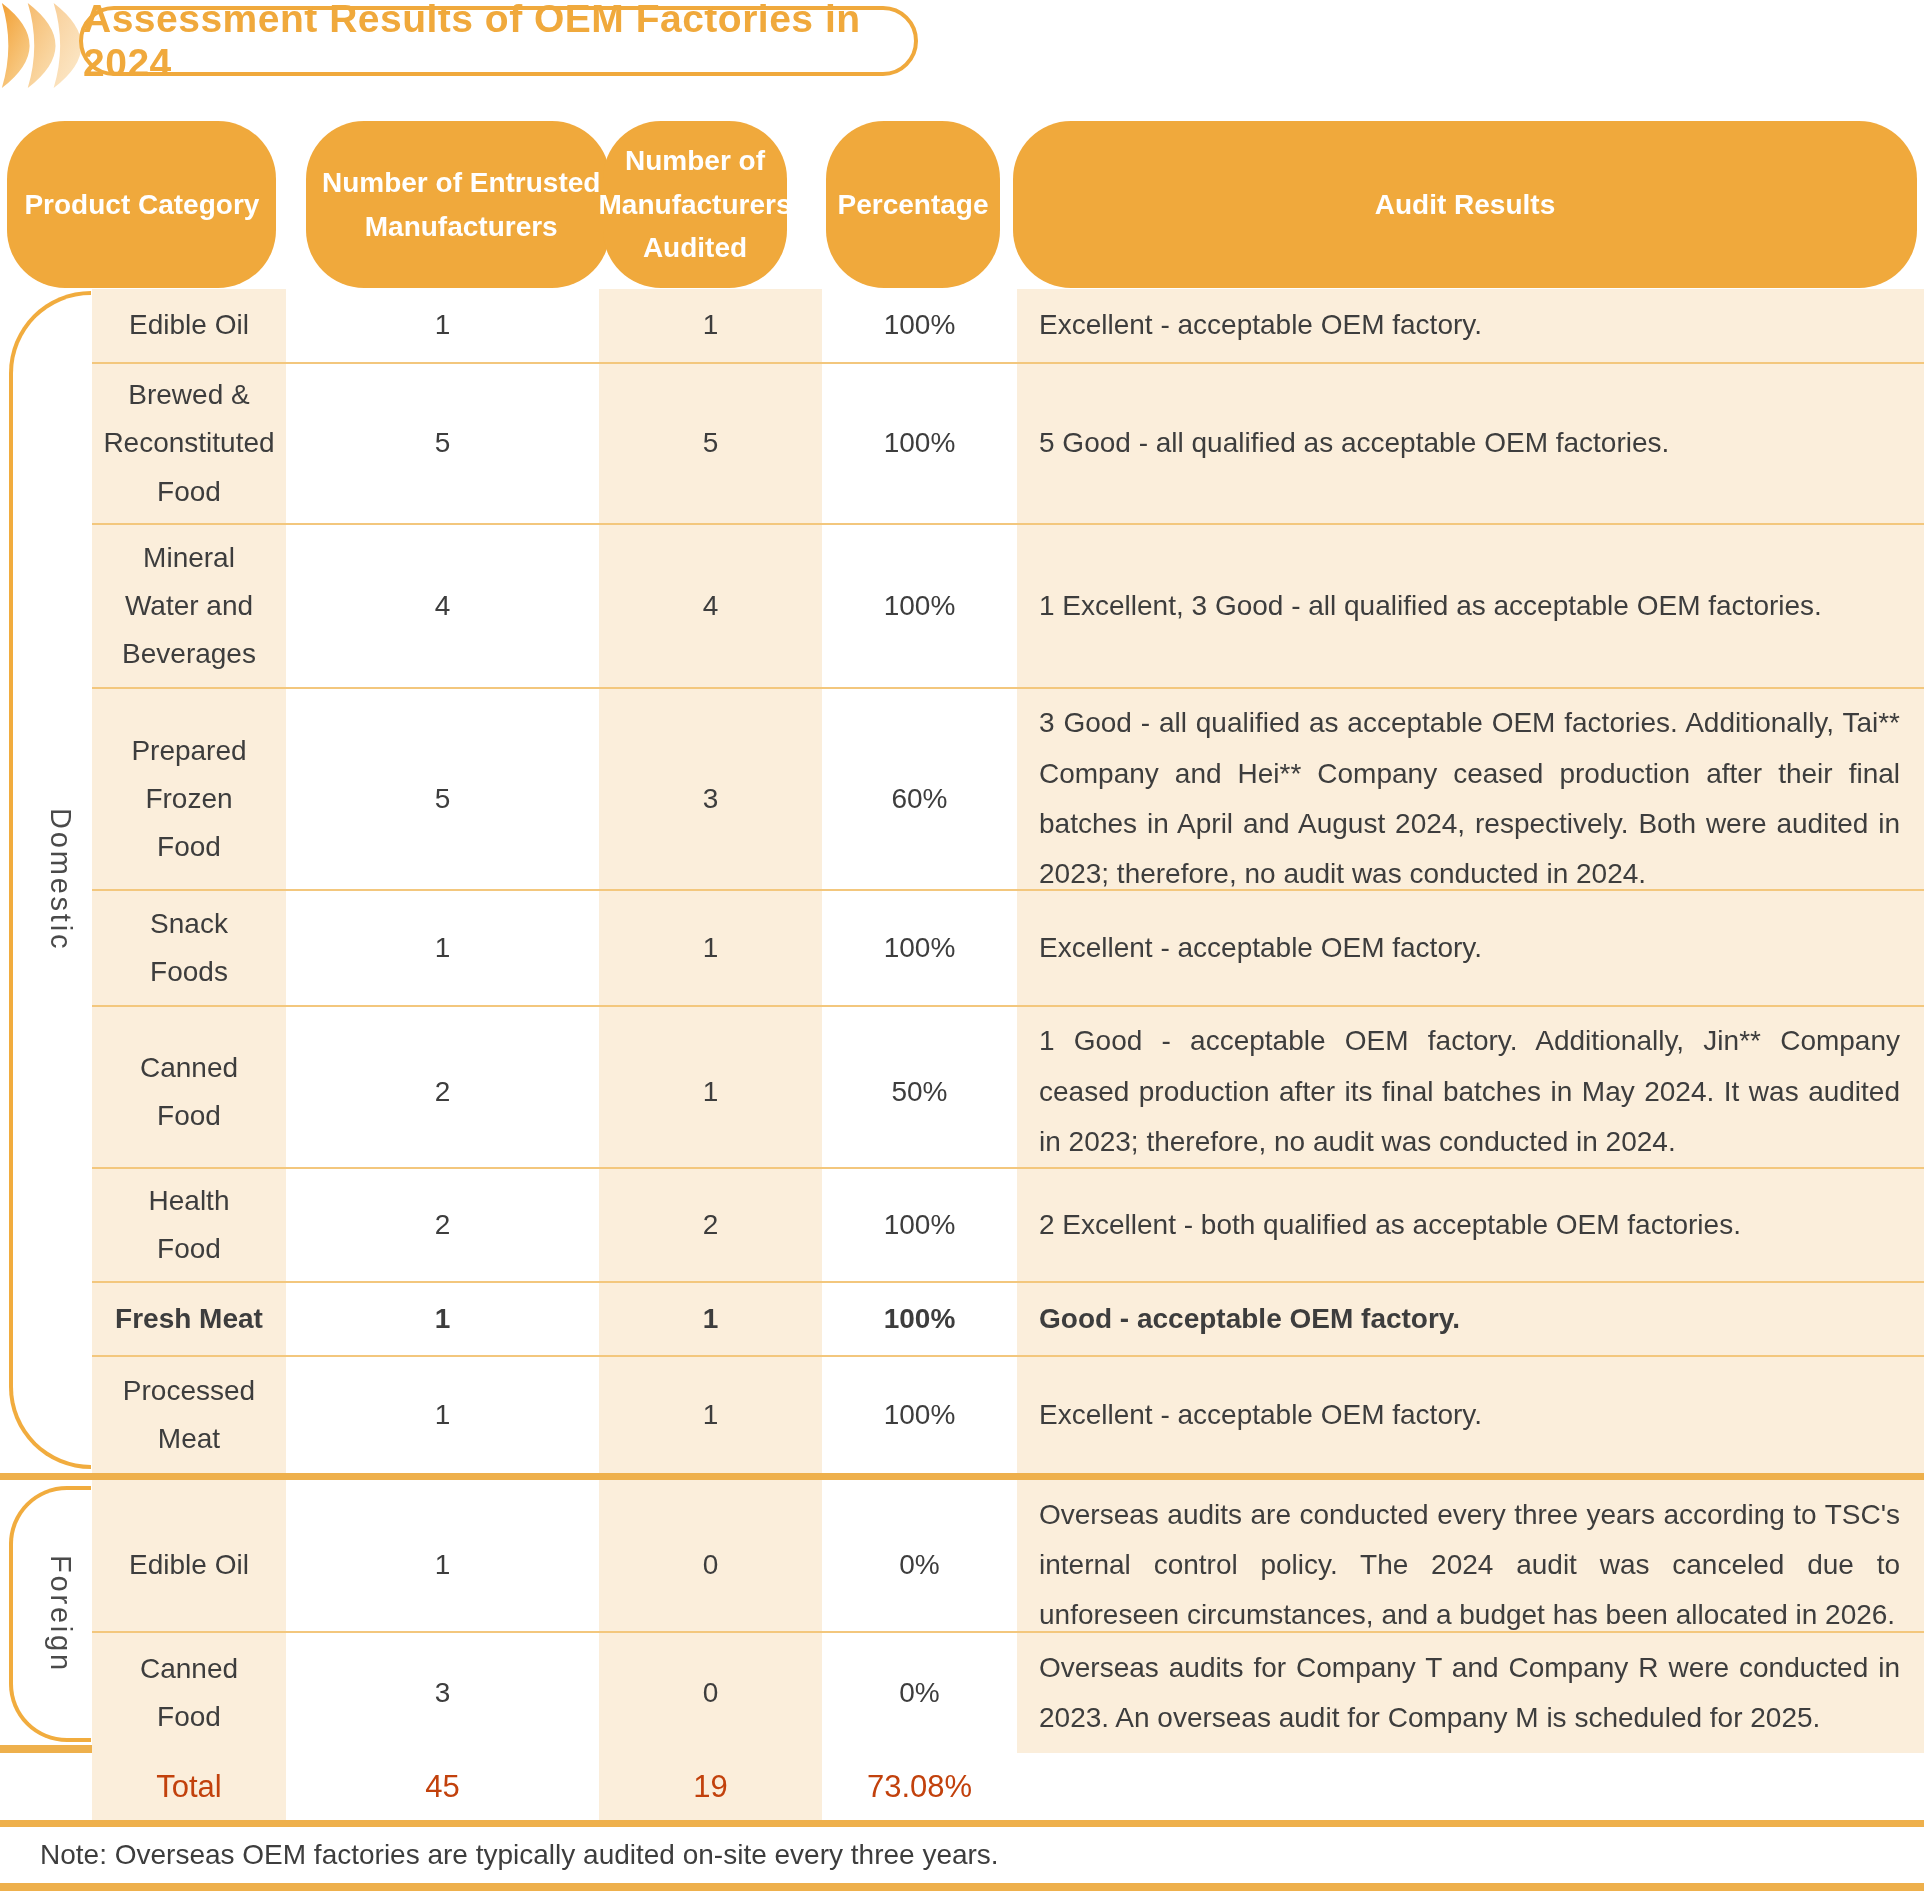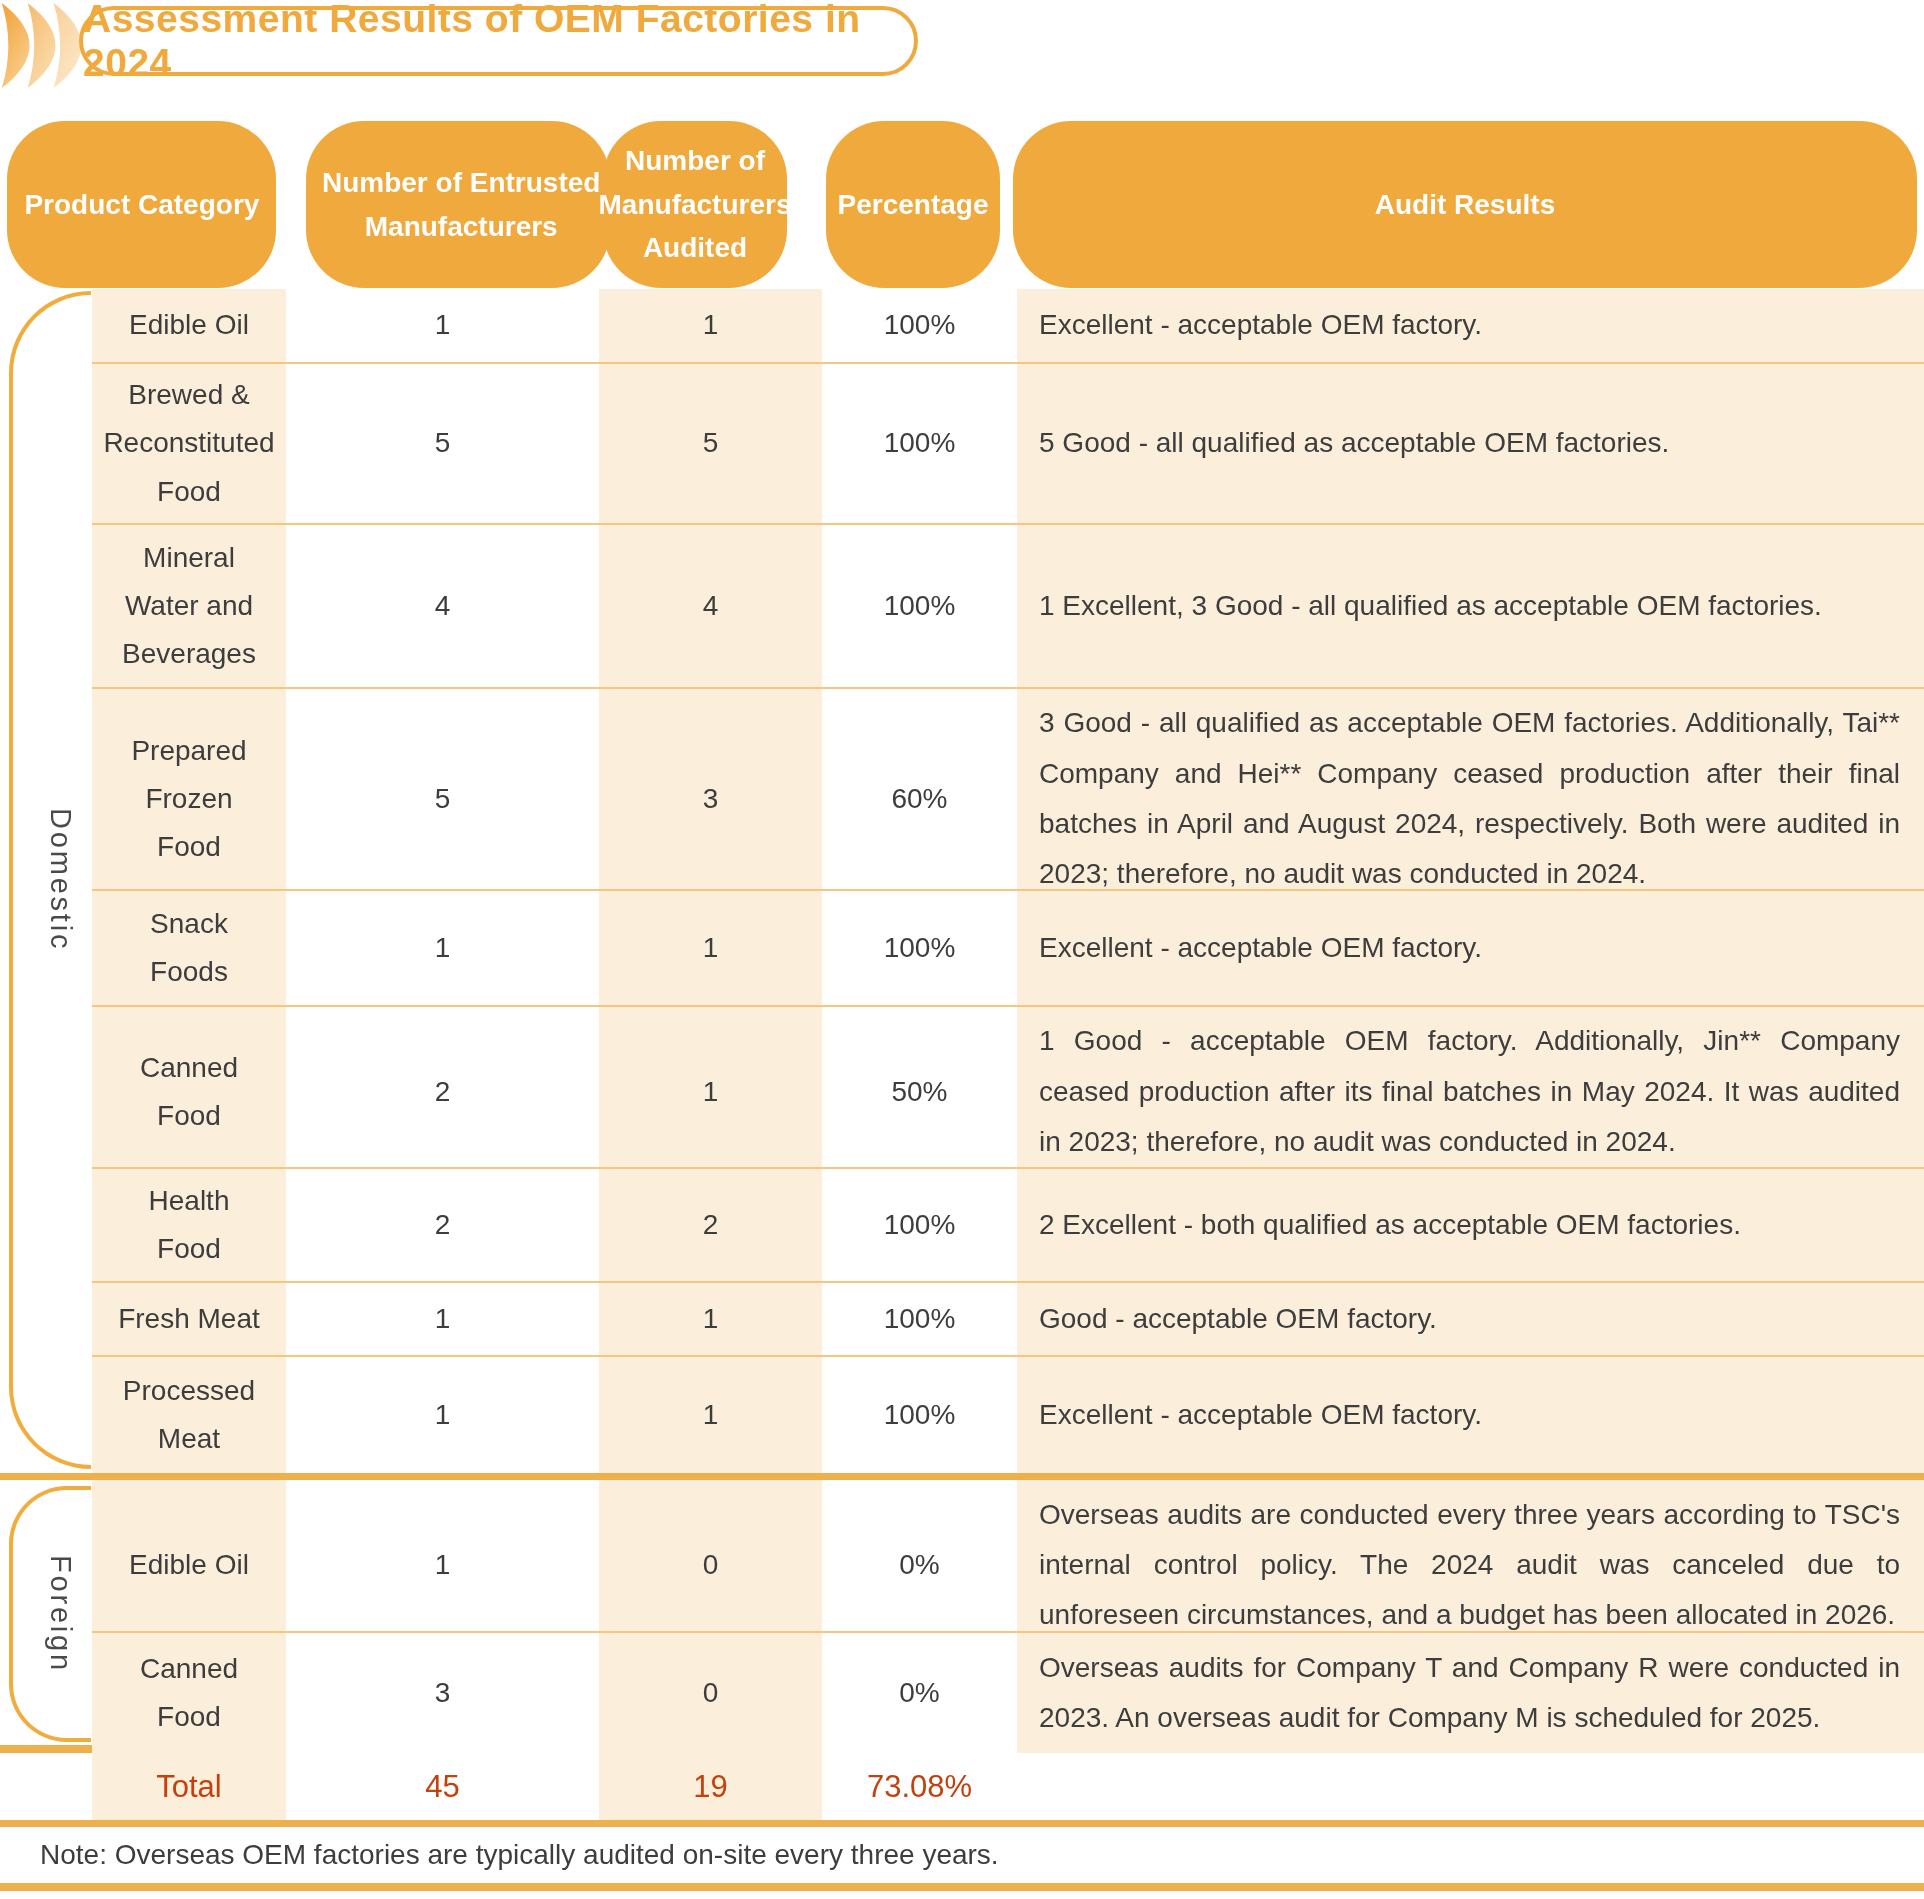--- a/index.html
+++ b/index.html
@@ -143,21 +143,21 @@
   </div>
         <div class="row" style="height: 114px;">
     <div class="cell c0"></div>
     <div class="cell c1">Health
 Food</div>
     <div class="cell c2">2</div>
     <div class="cell c3">2</div>
     <div class="cell c4">100%</div>
     <div class="cell c5">2 Excellent - both qualified as acceptable OEM factories.</div>
   </div>
-        <div class="row" style="height: 74px;">
+        <div class="row" style="height: 74px; font-weight: bold;">
     <div class="cell c0"></div>
     <div class="cell c1">Fresh Meat</div>
     <div class="cell c2">1</div>
     <div class="cell c3">1</div>
     <div class="cell c4">100%</div>
     <div class="cell c5">Good - acceptable OEM factory.</div>
   </div>
         <div class="row" style="height: 118px;">
     <div class="cell c0"></div>
     <div class="cell c1">Processed

